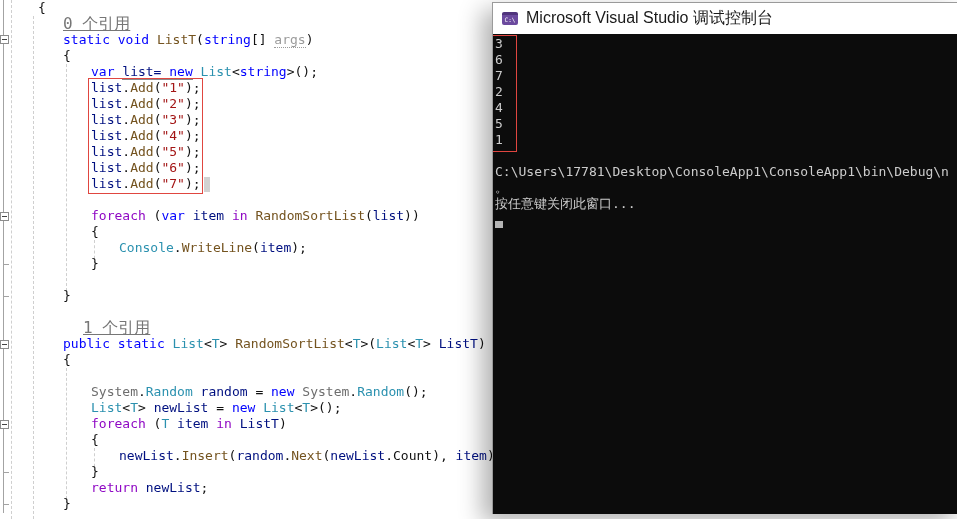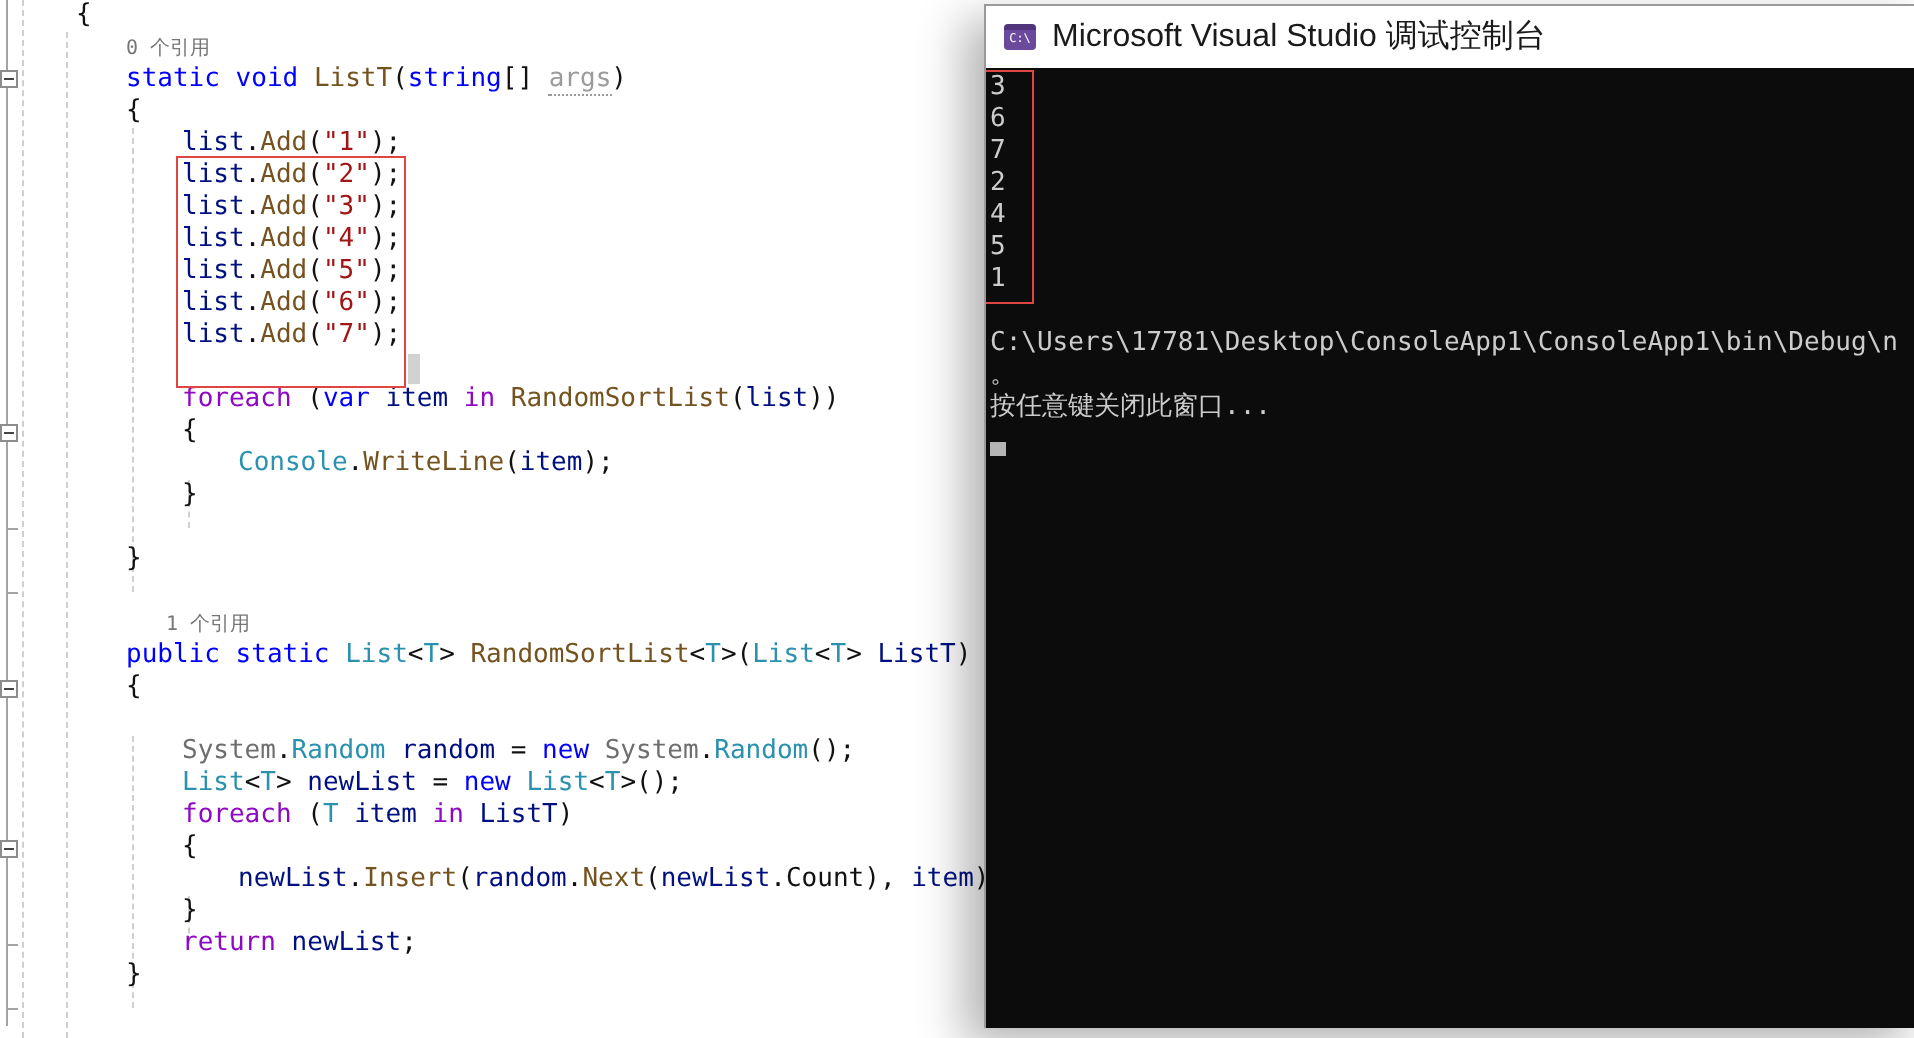--- a/index.html
+++ b/index.html
@@ -19,21 +19,21 @@
   .code-lines { position:absolute; left:0; top:0; width:100%; }
   .code-line { height:16px; line-height:16px; font-size:13px; white-space:pre; color:#111; }
   .tk-k { color:#0000ff; }                 
   .tk-c { color:#8f08c4; }                 
   .tk-t { color:#2b91af; }                 
   .tk-m { color:#74531f; }                 
   .tk-s { color:#a31515; }                 
   .tk-v { color:#001080; }                 
   .tk-p { color:#111111; }                 
   .tk-n { color:#6e6e6e; }                 
-  .tk-g { color:#767676; font-size:10px; } 
+  .tk-g { color:#767676; font-size:16px;text-decoration:underline; } 
   .tk-d { color:#9b9b9b; border-bottom:1px dotted #9b9b9b; } 
   .tk-vu { color:#001080; border-bottom:1px solid #8a8a8a; }
   .tk-ku { color:#0000ff; border-bottom:1px solid #8a8a8a; }
 
   .anno-box { position:absolute; border:1px solid #e04640; pointer-events:none; }
   .code-anno { left:88px; top:78px; width:115px; height:116px; }
   .caret-artifact { position:absolute; left:204px; top:177px; width:6px; height:15px; background:#d2d2d2; }
 
   
   .console-window { position:absolute; left:492px; top:2px; width:470px; height:512px;
@@ -84,20 +84,21 @@
       </div>
     <div class="fold-box" style="top:420px;">
         <span class="minus"></span>
       </div>
 
     <div class="code-lines">
         <div class="code-line" style="padding-left: 38px;"><span class="tk-p">{</span></div>
         <div class="code-line" style="padding-left: 63px;"><span class="tk-g">0 个引用</span></div>
         <div class="code-line" style="padding-left: 63px;"><span class="tk-k">static</span><span class="tk-p"> </span><span class="tk-k">void</span><span class="tk-p"> </span><span class="tk-m">ListT</span><span class="tk-p">(</span><span class="tk-k">string</span><span class="tk-p">[] </span><span class="tk-d">args</span><span class="tk-p">)</span></div>
         <div class="code-line" style="padding-left: 63px;"><span class="tk-p">{</span></div>
+        <div class="code-line" style="padding-left: 91px;"><span class="tk-k">var</span><span class="tk-p"> </span><span class="tk-vu">list=</span><span class="tk-ku"> new</span><span class="tk-p"> </span><span class="tk-t">List</span><span class="tk-p">&lt;</span><span class="tk-k">string</span><span class="tk-p">&gt;();</span></div>
         <div class="code-line" style="padding-left: 91px;"><span class="tk-v">list</span><span class="tk-p">.</span><span class="tk-m">Add</span><span class="tk-p">(</span><span class="tk-s">"1"</span><span class="tk-p">);</span></div>
         <div class="code-line" style="padding-left: 91px;"><span class="tk-v">list</span><span class="tk-p">.</span><span class="tk-m">Add</span><span class="tk-p">(</span><span class="tk-s">"2"</span><span class="tk-p">);</span></div>
         <div class="code-line" style="padding-left: 91px;"><span class="tk-v">list</span><span class="tk-p">.</span><span class="tk-m">Add</span><span class="tk-p">(</span><span class="tk-s">"3"</span><span class="tk-p">);</span></div>
         <div class="code-line" style="padding-left: 91px;"><span class="tk-v">list</span><span class="tk-p">.</span><span class="tk-m">Add</span><span class="tk-p">(</span><span class="tk-s">"4"</span><span class="tk-p">);</span></div>
         <div class="code-line" style="padding-left: 91px;"><span class="tk-v">list</span><span class="tk-p">.</span><span class="tk-m">Add</span><span class="tk-p">(</span><span class="tk-s">"5"</span><span class="tk-p">);</span></div>
         <div class="code-line" style="padding-left: 91px;"><span class="tk-v">list</span><span class="tk-p">.</span><span class="tk-m">Add</span><span class="tk-p">(</span><span class="tk-s">"6"</span><span class="tk-p">);</span></div>
         <div class="code-line" style="padding-left: 91px;"><span class="tk-v">list</span><span class="tk-p">.</span><span class="tk-m">Add</span><span class="tk-p">(</span><span class="tk-s">"7"</span><span class="tk-p">);</span></div>
         <div class="code-line" style="padding-left: 0px;"></div>
         <div class="code-line" style="padding-left: 91px;"><span class="tk-c">foreach</span><span class="tk-p"> (</span><span class="tk-k">var</span><span class="tk-p"> </span><span class="tk-v">item</span><span class="tk-p"> </span><span class="tk-c">in</span><span class="tk-p"> </span><span class="tk-m">RandomSortList</span><span class="tk-p">(</span><span class="tk-v">list</span><span class="tk-p">))</span></div>
         <div class="code-line" style="padding-left: 91px;"><span class="tk-p">{</span></div>

